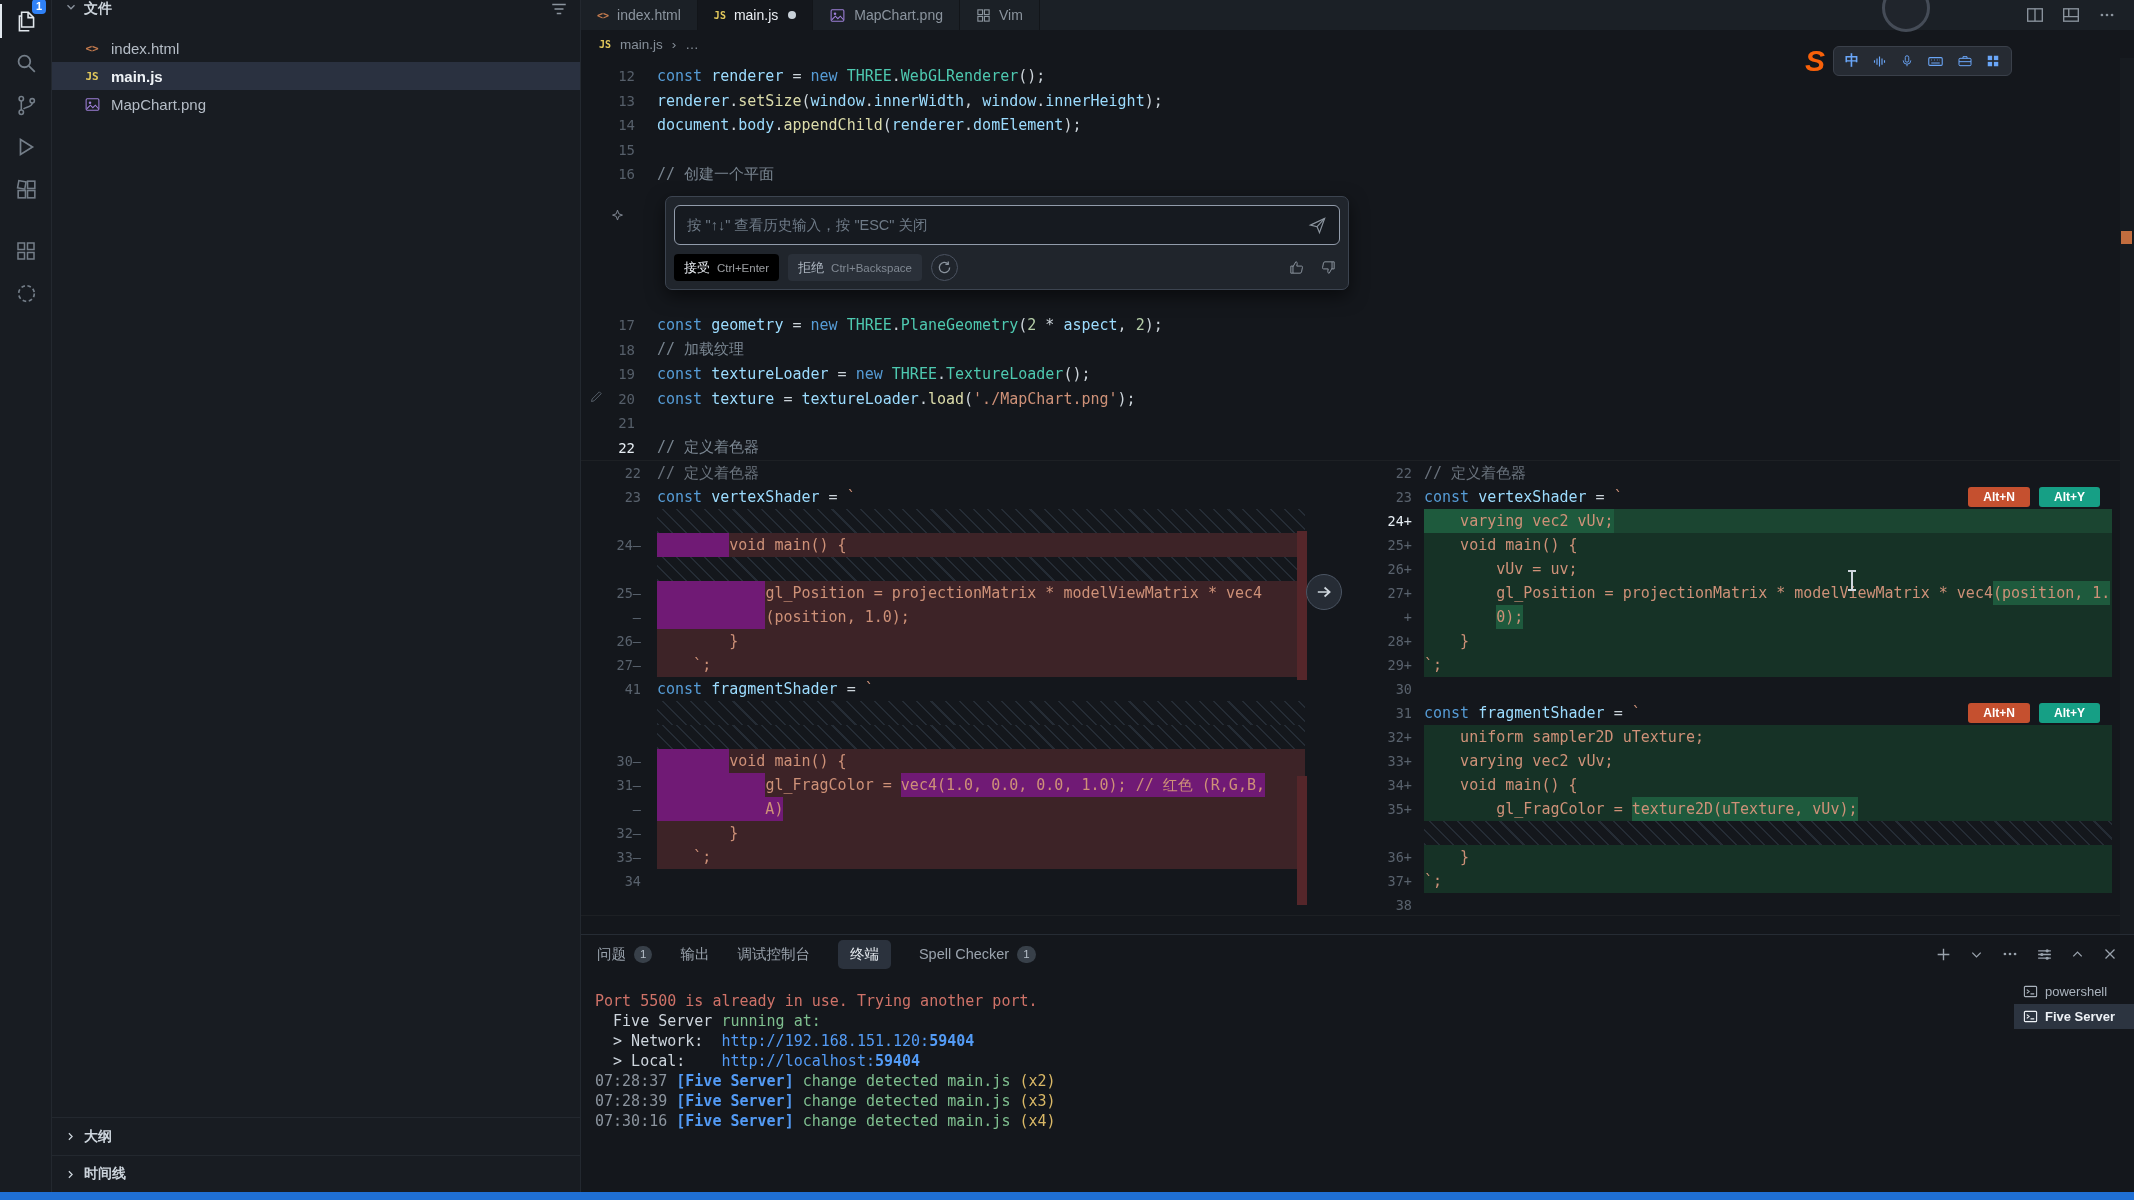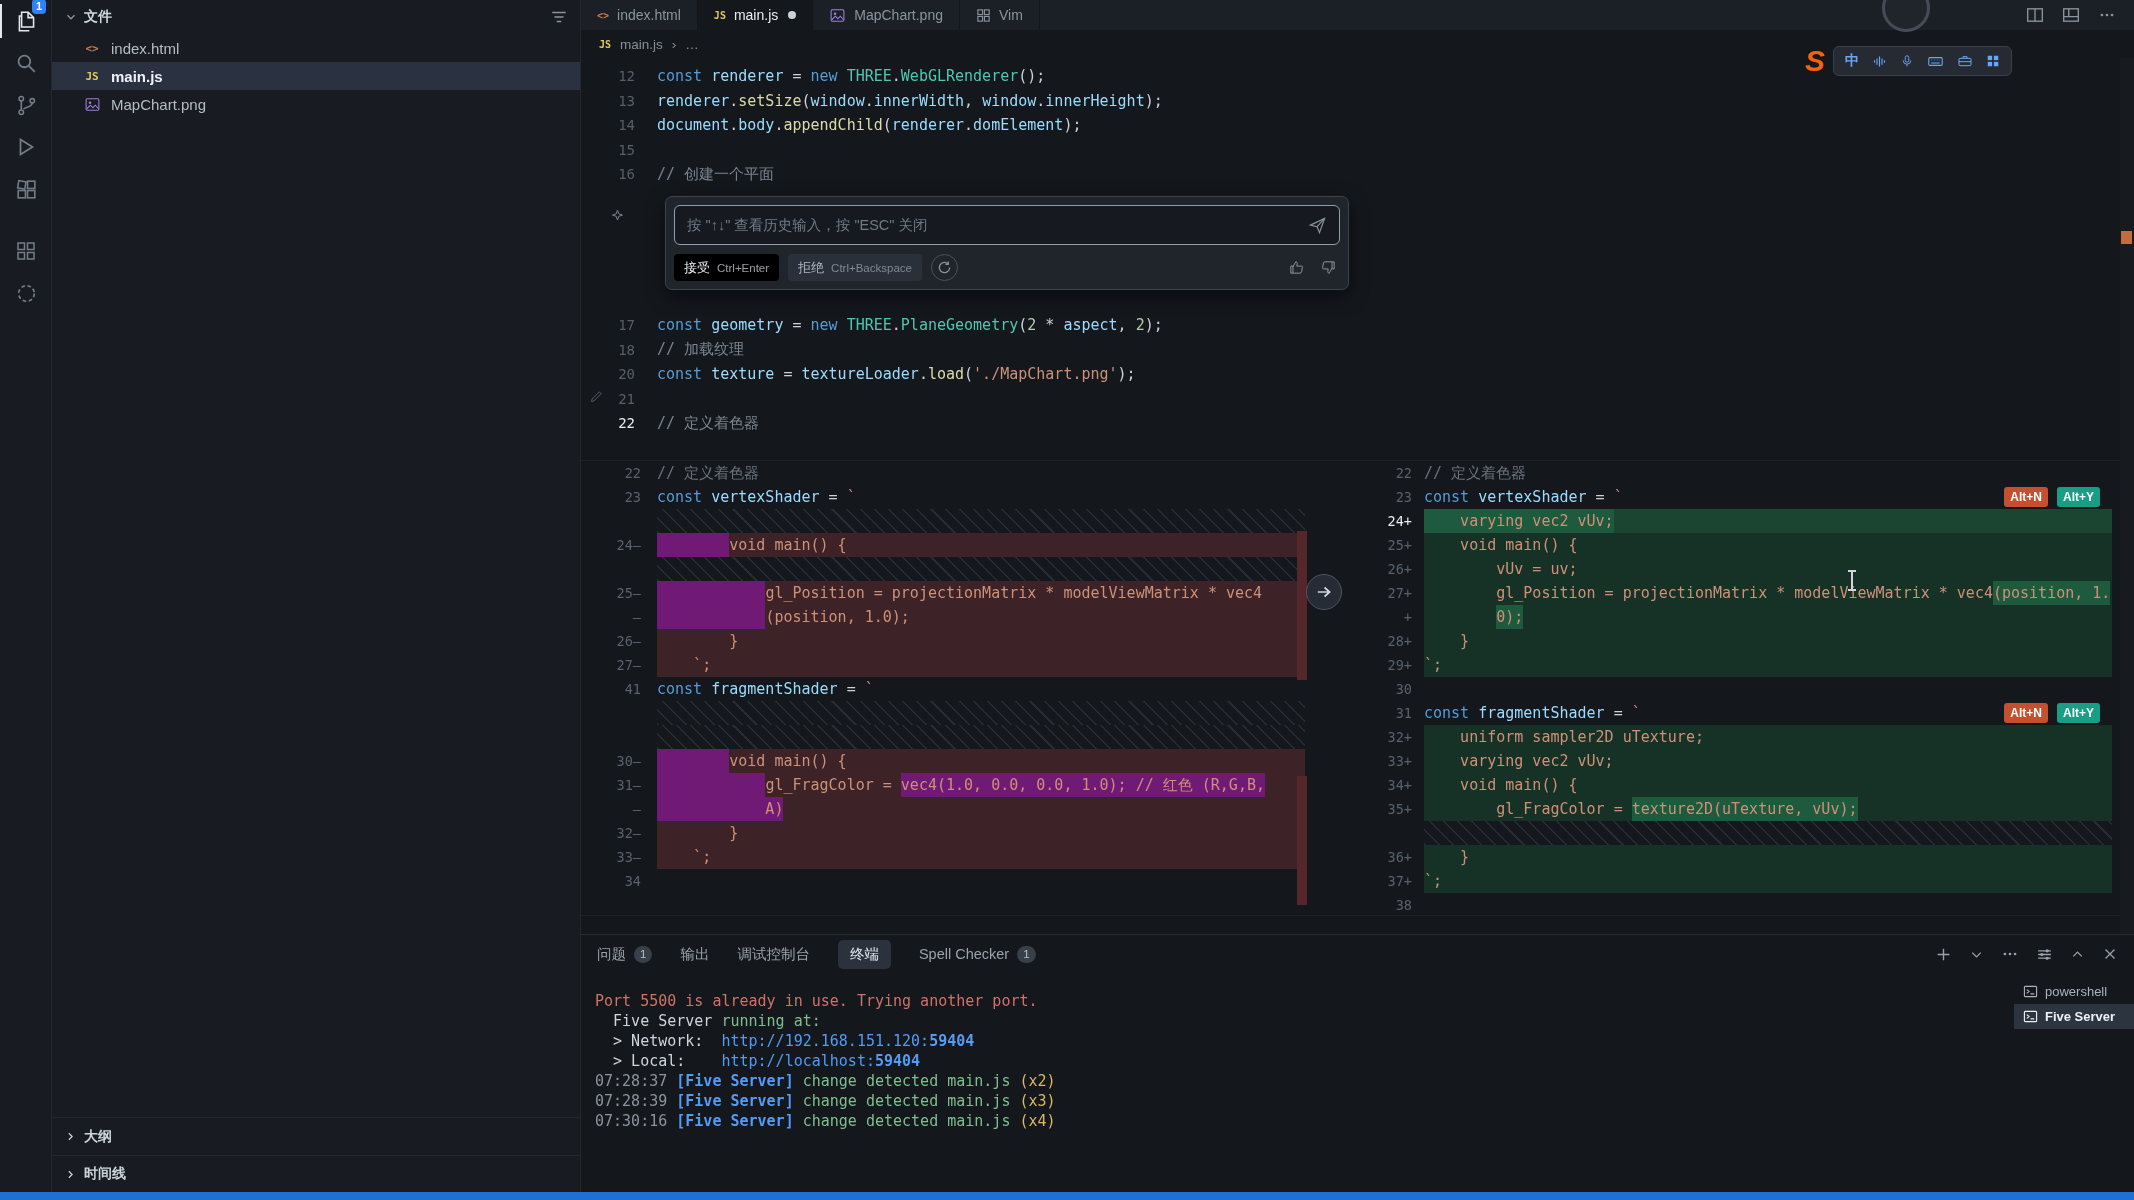--- a/index.html
+++ b/index.html
@@ -11,21 +11,21 @@
   
   #activitybar{position:absolute;left:0;top:0;width:52px;height:1192px;background:#181c22;border-right:1px solid #23282f;z-index:3}
   .act-icon{width:52px;height:42px;display:flex;align-items:center;justify-content:center;color:#747e89;position:relative;cursor:pointer}
   .act-icon.active{color:#e2e8ee}
   .act-icon.active::before{content:"";position:absolute;left:0;top:4px;bottom:4px;width:2px;background:#e2e8ee}
   .act-icon:nth-child(6){margin-top:20px}
   .act-badge{position:absolute;top:-1px;right:6px;background:#2f81f7;color:#fff;font-size:11px;font-weight:bold;border-radius:4px;padding:0 4px;height:15px;line-height:15px;z-index:4}
 
   
   #sidebar{position:absolute;left:52px;top:0;width:529px;height:1192px;background:#181c22;border-right:1px solid #23282f;z-index:2}
-  #sidebar-header{height:34px;display:flex;align-items:center;padding:0 12px;gap:6px;color:#cdd5dd}
+  #sidebar-header{height:34px;display:flex;padding:0 12px;gap:6px;color:#cdd5dd}
   #sidebar-title{font-weight:bold;font-size:14px;flex:1}
   .hdr-ic{color:#8b949e;cursor:pointer}
   .file-row{height:28px;display:flex;align-items:center;padding-left:30px;gap:9px;color:#b4bcc6;cursor:pointer}
   .file-row.selected{background:#2a3140;color:#eef2f6;font-weight:bold}
   .fic{width:20px;display:flex;justify-content:center;font-family:"DejaVu Sans Mono",monospace;font-size:11px;font-weight:bold}
   .fic-html{color:#c57b4e}.fic-js{color:#e3c95c}.fic-img{color:#9d7fd8}
   .side-section{position:absolute;left:0;width:100%;border-top:1px solid #23282f;display:flex;align-items:center;gap:7px;padding-left:12px;font-size:14px;font-weight:bold;color:#cdd5dd;cursor:pointer}
   #section-outline{top:1117px;height:38px}
   #section-timeline{top:1155px;height:37px}
 
@@ -82,21 +82,21 @@
   .dcode{flex:1;height:24px;display:flex;align-items:center;font-family:"DejaVu Sans Mono",monospace;font-size:15px;white-space:pre;overflow:hidden;position:relative}
   .r-dim .tk-m{color:#6a737d}
   .r-del .dcode{background:#3d2327}
   .r-del .dcode .em{background:#701a75;display:inline-block;height:24px;line-height:24px}
   .r-ins .dcode{background:#163226}
   .r-ins .dcode .em{background:#1e5a3d;display:inline-block;height:24px;line-height:24px}
   .r-cur .dcode{background:#1b4531}
   .r-cur .dnum{color:#e6edf3}
   .r-hatch .dcode{background:repeating-linear-gradient(45deg,#252c35 0px,#252c35 1.5px,transparent 1.5px,transparent 10px)}
   .dbadges{position:absolute;right:12px;top:2px;display:flex;gap:9px;z-index:4}
-  .dbadge{height:20px;line-height:20px;padding:0 6px;border-radius:3px;color:#fff;font-size:12px;font-weight:bold;font-family:"Liberation Sans",sans-serif;cursor:pointer}
+  .dbadge{height:20px;line-height:20px;padding:0 15px;border-radius:3px;color:#fff;font-size:12px;font-weight:bold;font-family:"Liberation Sans",sans-serif;cursor:pointer}
   #diff-arrow{position:absolute;left:725px;top:516px;width:36px;height:36px;border-radius:50%;background:#262c35;border:1px solid #4b5563;color:#d0d7de;display:flex;align-items:center;justify-content:center;cursor:pointer;z-index:7}
   .scroll-marker{position:absolute;left:716px;width:10px;background:#55262a;z-index:5}
   #marker1{top:473px;height:149px}
   #marker2{top:718px;height:129px}
   #ruler-strip{position:absolute;right:0;top:0;width:14px;height:876px;background:#171b20}
   #ruler-orange{position:absolute;right:2px;top:173px;width:11px;height:13px;background:#c26d3e}
   #ibeam{position:absolute;left:1270px;top:512px;width:2px;height:21px;background:#cfd6de;z-index:8}
   #ibeam::before,#ibeam::after{content:"";position:absolute;left:-3px;width:8px;height:2px;background:#cfd6de}
   #ibeam::before{top:0}#ibeam::after{bottom:0}
 
@@ -374,20 +374,24 @@
       <div id="code-mid">
           <div class="code-line">
             <div class="gut">17</div>
             <div class="ct"><span class="tk-k">const </span><span class="tk-v">geometry</span><span class="tk-p"> = </span><span class="tk-k">new </span><span class="tk-c">THREE</span><span class="tk-p">.</span><span class="tk-c">PlaneGeometry</span><span class="tk-p">(</span><span class="tk-n">2</span><span class="tk-p"> * </span><span class="tk-v">aspect</span><span class="tk-p">, </span><span class="tk-n">2</span><span class="tk-p">);</span></div>
           </div>
           <div class="code-line">
             <div class="gut">18</div>
             <div class="ct"><span class="tk-m">// 加载纹理</span></div>
           </div>
           <div class="code-line">
+            <div class="gut">19</div>
+            <div class="ct"><span class="tk-k">const </span><span class="tk-v">textureLoader</span><span class="tk-p"> = </span><span class="tk-k">new </span><span class="tk-c">THREE</span><span class="tk-p">.</span><span class="tk-c">TextureLoader</span><span class="tk-p">();</span></div>
+          </div>
+          <div class="code-line">
             <div class="gut">20</div>
             <div class="ct"><span class="tk-k">const </span><span class="tk-v">texture</span><span class="tk-p"> = </span><span class="tk-v">textureLoader</span><span class="tk-p">.</span><span class="tk-f">load</span><span class="tk-p">(</span><span class="tk-s">'./MapChart.png'</span><span class="tk-p">);</span></div>
           </div>
           <div class="code-line">
             <div class="gut">21</div>
             <div class="ct"></div>
           </div>
           <div class="code-line">
             <div class="gut cur">22</div>
             <div class="ct"><span class="tk-m">// 定义着色器</span></div>

